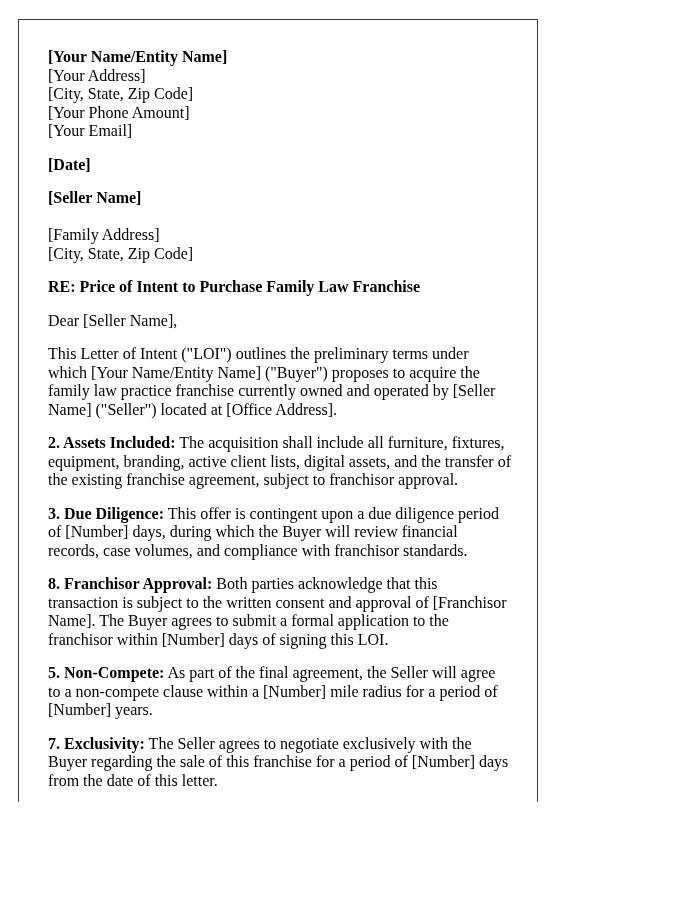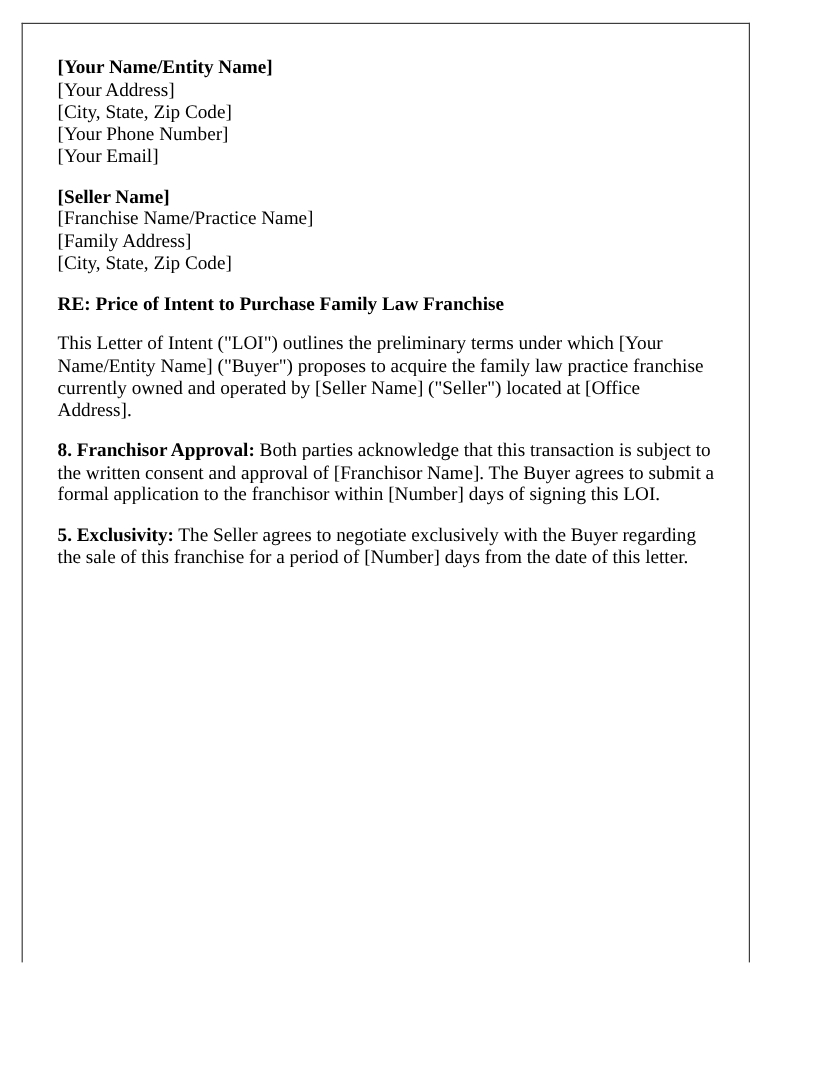--- a/index.html
+++ b/index.html
@@ -11,21 +11,21 @@
     width: 700px;
     height: 900px;
     position: relative;
     font-family: "Liberation Serif", "DejaVu Serif", serif;
     color: #000000;
   }
   .page-frame {
     position: absolute;
     left: 18px;
     top: 19px;
-    width: 607px;
+    width: 520px;
     height: 783px;
     box-sizing: border-box;
     border: 1px solid #3d3d3d;
     border-bottom: none;
     background: #ffffff;
     padding: 13px 26px 0 29px;
     overflow: hidden;
   }
   .page-frame p {
     margin: 15px 0;
@@ -38,44 +38,60 @@
 </style>
 </head>
 <body>
 
 <div class="page-frame">
 
   <p>
     <span class="b">[Your Name/Entity Name]</span><br>
     <span>[Your Address]</span><br>
     <span>[City, State, Zip Code]</span><br>
-    <span>[Your Phone Number]</span><br>
+    <span>[Your Phone Amount]</span><br>
     <span>[Your Email]</span>
   </p>
 
+  <p>
+    <span class="b">[Date]</span>
+  </p>
 
   <p>
     <span class="b">[Seller Name]</span><br>
-    <span>[Franchise Name/Practice Name]</span><br>
+    <br>
     <span>[Family Address]</span><br>
     <span>[City, State, Zip Code]</span>
   </p>
 
   <p class="b">RE: Price of Intent to Purchase Family Law Franchise</p>
 
+  <p>Dear [Seller Name],</p>
 
   <p>This Letter of Intent ("LOI") outlines the preliminary terms under which [Your Name/Entity Name] ("Buyer") proposes to acquire the family law practice franchise currently owned and operated by [Seller Name] ("Seller") located at [Office Address].</p>
 
 
+  <p>
+    <span class="b">2. Assets Included:</span>
+    <span>The acquisition shall include all furniture, fixtures, equipment, branding, active client lists, digital assets, and the transfer of the existing franchise agreement, subject to franchisor approval.</span>
+  </p>
 
+  <p>
+    <span class="b">3. Due Diligence:</span>
+    <span>This offer is contingent upon a due diligence period of [Number] days, during which the Buyer will review financial records, case volumes, and compliance with franchisor standards.</span>
+  </p>
 
   <p>
     <span class="b">8. Franchisor Approval:</span>
     <span>Both parties acknowledge that this transaction is subject to the written consent and approval of [Franchisor Name]. The Buyer agrees to submit a formal application to the franchisor within [Number] days of signing this LOI.</span>
   </p>
 
+  <p>
+    <span class="b">5. Non-Compete:</span>
+    <span>As part of the final agreement, the Seller will agree to a non-compete clause within a [Number] mile radius for a period of [Number] years.</span>
+  </p>
 
   <p>
-    <span class="b">5. Exclusivity:</span>
+    <span class="b">7. Exclusivity:</span>
     <span>The Seller agrees to negotiate exclusively with the Buyer regarding the sale of this franchise for a period of [Number] days from the date of this letter.</span>
   </p>
 
 </div>
 
 </body></html>

